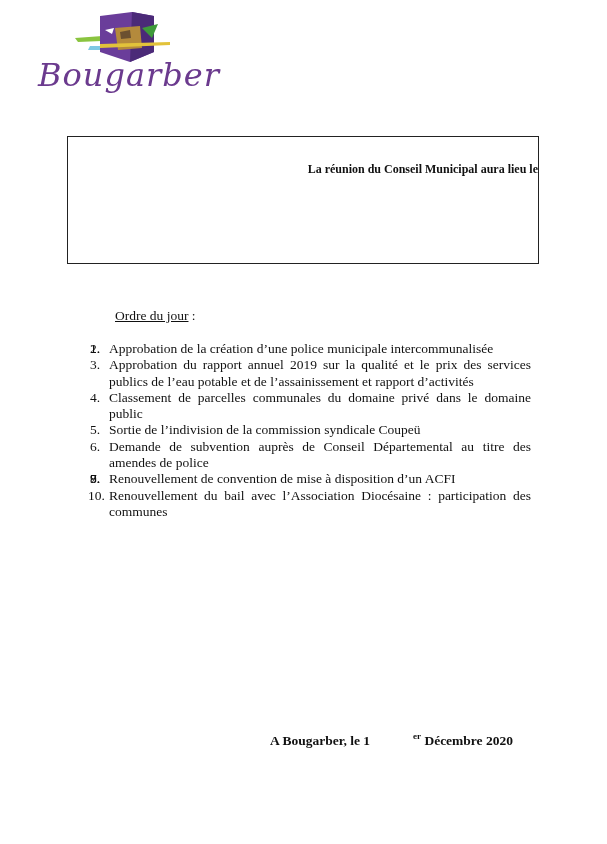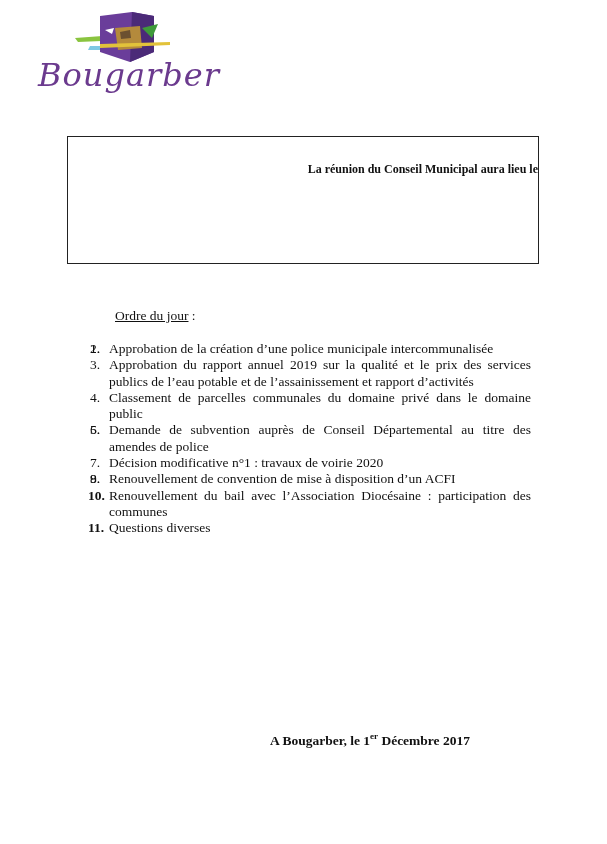--- a/index.html
+++ b/index.html
@@ -13,23 +13,23 @@
   .announce .l { position: absolute; left: 0; right: 0; font-weight: bold; font-size: 12px; text-align: right; }
   .announce .l1 { top: 25px; }
   .announce .l2 { top: 67px; }
   .announce .l3 { top: 107px; }
   .ordre { position: absolute; left: 73px; top: 308px; font-size: 13.5px; margin-left: 42px; }
   .ordre .u { text-decoration: underline; }
   .agenda { position: absolute; left: 90px; top: 341px; width: 441px; font-size: 13.5px;
             line-height: 16.3px; margin: 0; padding: 0; list-style: none; }
   .agenda li { position: relative; padding-left: 19px; text-align: justify; }
   .agenda li .num { position: absolute; left: 0; top: 0; }
-  .agenda li.two .num { left: -2px; font-weight: bold; }
+  .agenda li.two .num { left: -2px; }
   .signature { position: absolute; left: 270px; top: 731px; font-weight: bold; font-size: 13.5px; }
-  .signature sup { font-size: 9px; }
+  .signature sup { font-size: 9px; margin-left: 43px; }
 </style>
 </head>
 <body>
 
 <div class="logo">
   <svg width="180" height="60" viewBox="0 0 180 60">
     <polygon points="60,38 120,38 110,42 58,42" fill="#7ec8e3"></polygon>
     <polygon points="45,30 100,26 95,32 48,34" fill="#8ac43f"></polygon>
     <polygon points="70,8 102,4 124,8 124,44 100,54 70,44" fill="#6a3d9a"></polygon>
     <polygon points="102,4 124,8 124,44 100,54" fill="#4b2a78"></polygon>
@@ -46,22 +46,21 @@
   <div class="l l1">La réunion du Conseil Municipal aura lieu le</div>
 </div>
 
 <div class="ordre"><span class="u">Ordre du jour</span><span> :</span></div>
 
 <ol class="agenda">
   <li><span class="num">1.</span></li>
   <li><span class="num">2.</span><span>Approbation de la création d’une police municipale intercommunalisée</span></li>
   <li><span class="num">3.</span><span>Approbation du rapport annuel 2019 sur la qualité et le prix des services publics de l’eau potable et de l’assainissement et rapport d’activités</span></li>
   <li><span class="num">4.</span><span>Classement de parcelles communales du domaine privé dans le domaine public</span></li>
-  <li><span class="num">5.</span></li>
+  <li><span class="num">5.</span><span>Sortie de l’indivision de la commission syndicale Coupeü</span></li>
   <li><span class="num">6.</span><span>Demande de subvention auprès de Conseil Départemental au titre des amendes de police</span></li>
-  <li><span class="num">7.</span><span>Décision modificative n°1 : travaux de voirie 2020</span></li>
+  <li><span class="num">7.</span></li>
   <li><span class="num">8.</span></li>
   <li><span class="num">9.</span><span>Renouvellement de convention de mise à disposition d’un ACFI</span></li>
   <li class="two"><span class="num">10.</span><span>Renouvellement du bail avec l’Association Diocésaine : participation des communes</span></li>
-  <li class="two"><span class="num">11.</span><span>Questions diverses</span></li>
 </ol>
 
-<div class="signature"><span>A Bougarber, le 1</span><sup>er</sup><span> Décembre 2017</span></div>
+<div class="signature"><span>A Bougarber, le 1</span><sup>er</sup><span> Décembre 2020</span></div>
 
 </body></html>

